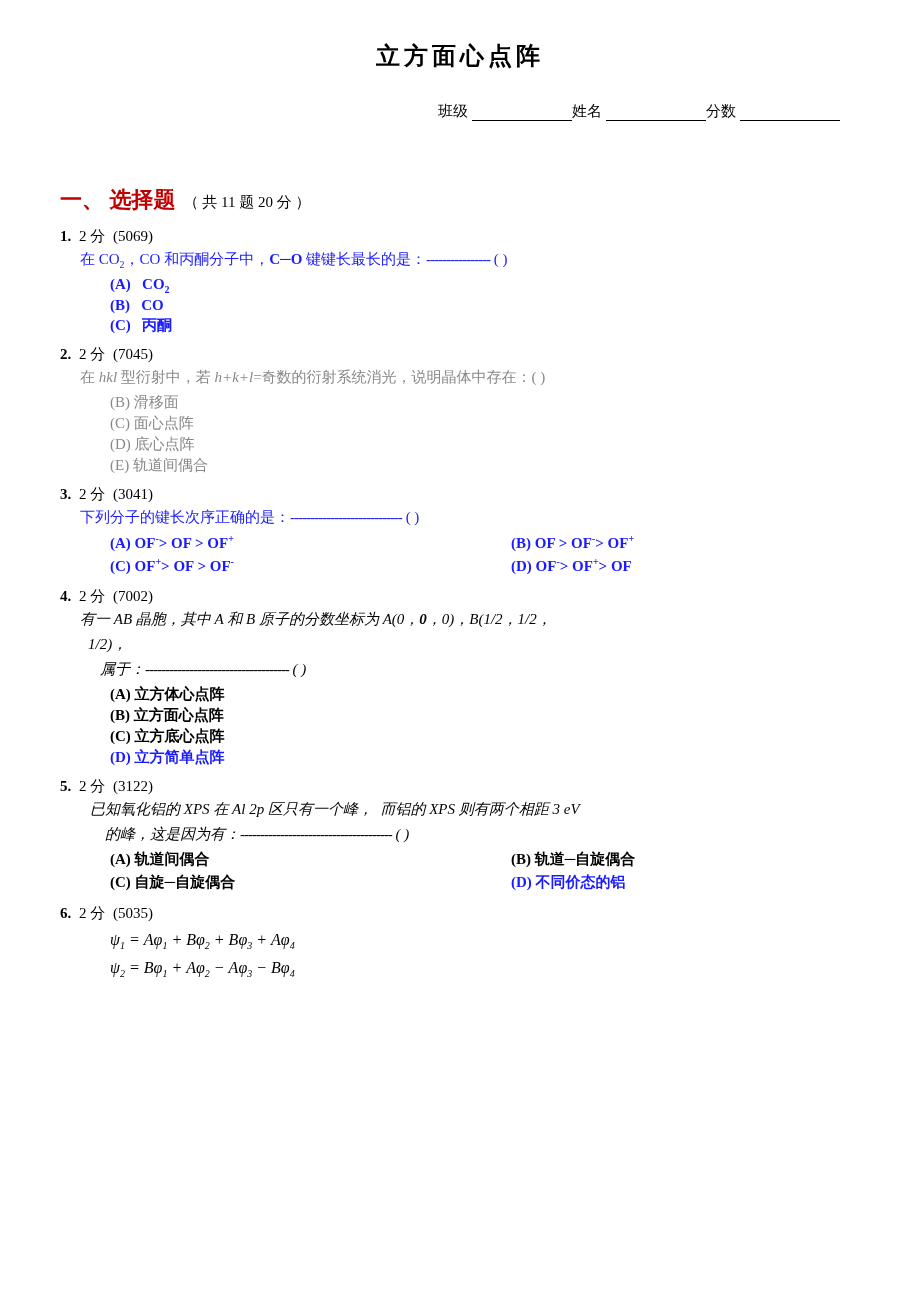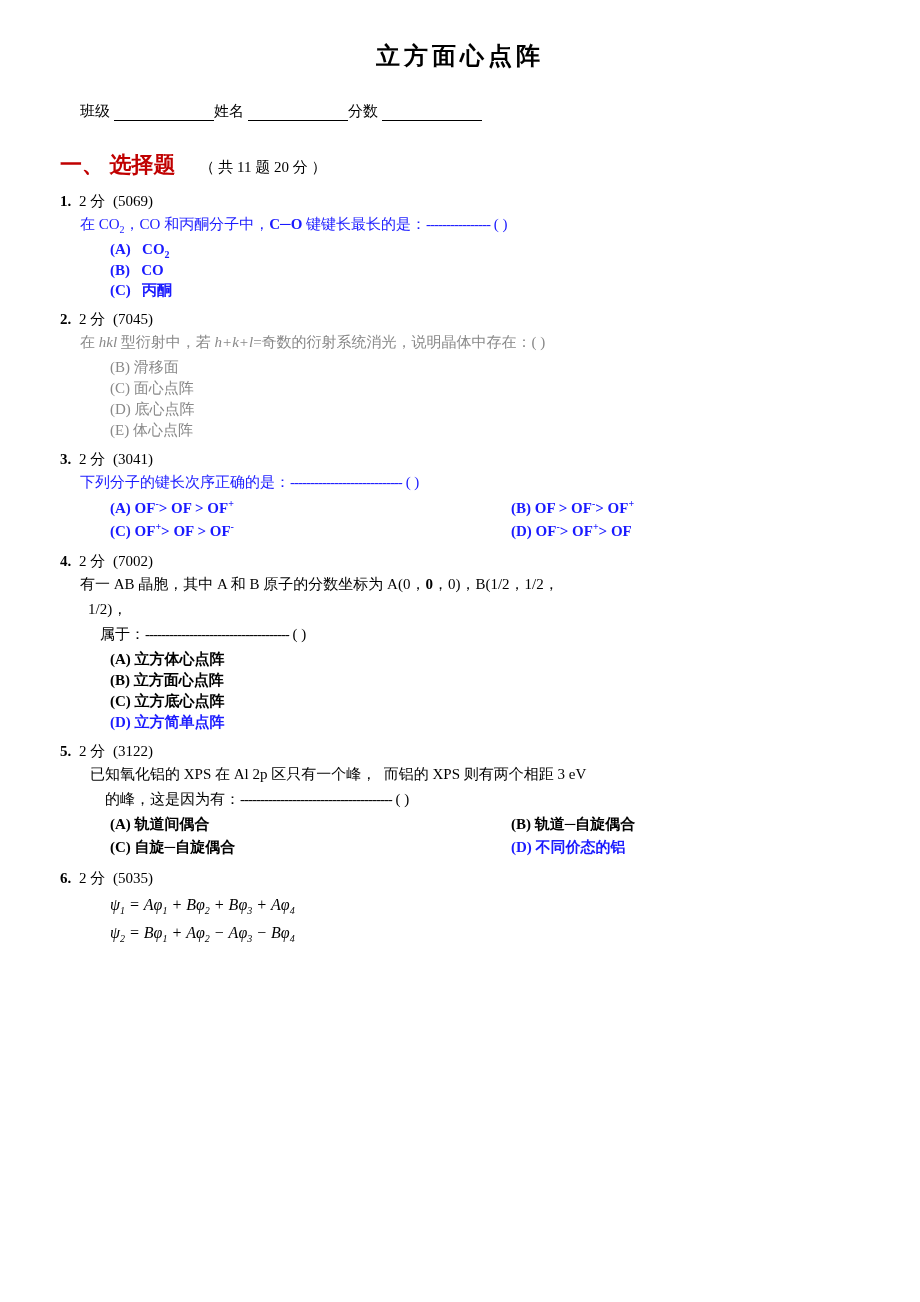--- a/index.html
+++ b/index.html
@@ -14,38 +14,38 @@
     }
     .page-title {
       text-align: center;
       font-size: 24px;
       font-weight: bold;
       margin-bottom: 30px;
       letter-spacing: 4px;
     }
     .header-info {
       display: flex;
-      justify-content: flex-start;
-      margin-bottom: 29px;
+      justify-content: flex-end;
+      margin-bottom: 64px;
       padding: 0 20px;
     }
     .header-info span {
       font-size: 15px;
     }
     .underline-field {
       display: inline-block;
       border-bottom: 1px solid #000;
       width: 100px;
       margin-left: 4px;
     }
     .section-header {
       display: flex;
       align-items: baseline;
       margin-bottom: 12px;
-      gap: 24px;
+      gap: 8px;
     }
     .section-title {
       font-size: 22px;
       font-weight: bold;
       color: #c00000;
       font-family: "KaiTi", "楷体", serif;
     }
     .section-meta {
       font-size: 15px;
       color: #000;
@@ -59,20 +59,21 @@
       align-items: baseline;
       gap: 4px;
       margin-bottom: 4px;
     }
     .q-num { font-weight: bold; font-size: 15px; }
     .q-score { font-size: 15px; }
     .q-id { color: #000000; font-size: 15px; }
     .q-body {
       margin-left: 20px;
       margin-bottom: 6px;
+      font-style: italic;
     }
     .q-body-blue {
       color: #1a1aff;
       margin-left: 20px;
       margin-bottom: 6px;
     }
     .q-body-gray {
       color: #888;
       margin-left: 20px;
       margin-bottom: 6px;
@@ -152,21 +153,21 @@
     <span class="q-score">&nbsp;2 分&nbsp;</span>
     <span class="q-id">(7045)</span>
   </div>
   <div class="q-body-gray">
     在 <em>hkl</em> 型衍射中，若 <em>h+k+l</em>=奇数的衍射系统消光，说明晶体中存在：(      )
   </div>
   <div class="options-gray">
     <div class="option option-gray">(B) 滑移面</div>
     <div class="option option-gray">(C) 面心点阵</div>
     <div class="option option-gray">(D) 底心点阵</div>
-    <div class="option option-gray">(E) 体心点阵</div>
+    <div class="option option-gray">(E) 轨道间偶合</div>
   </div>
 </div>
 
 <div class="question">
   <div class="question-header">
     <span class="q-num">3.</span>
     <span class="q-score">&nbsp;2 分&nbsp;</span>
     <span class="q-id">(3041)</span>
   </div>
   <div class="q-body-blue">

